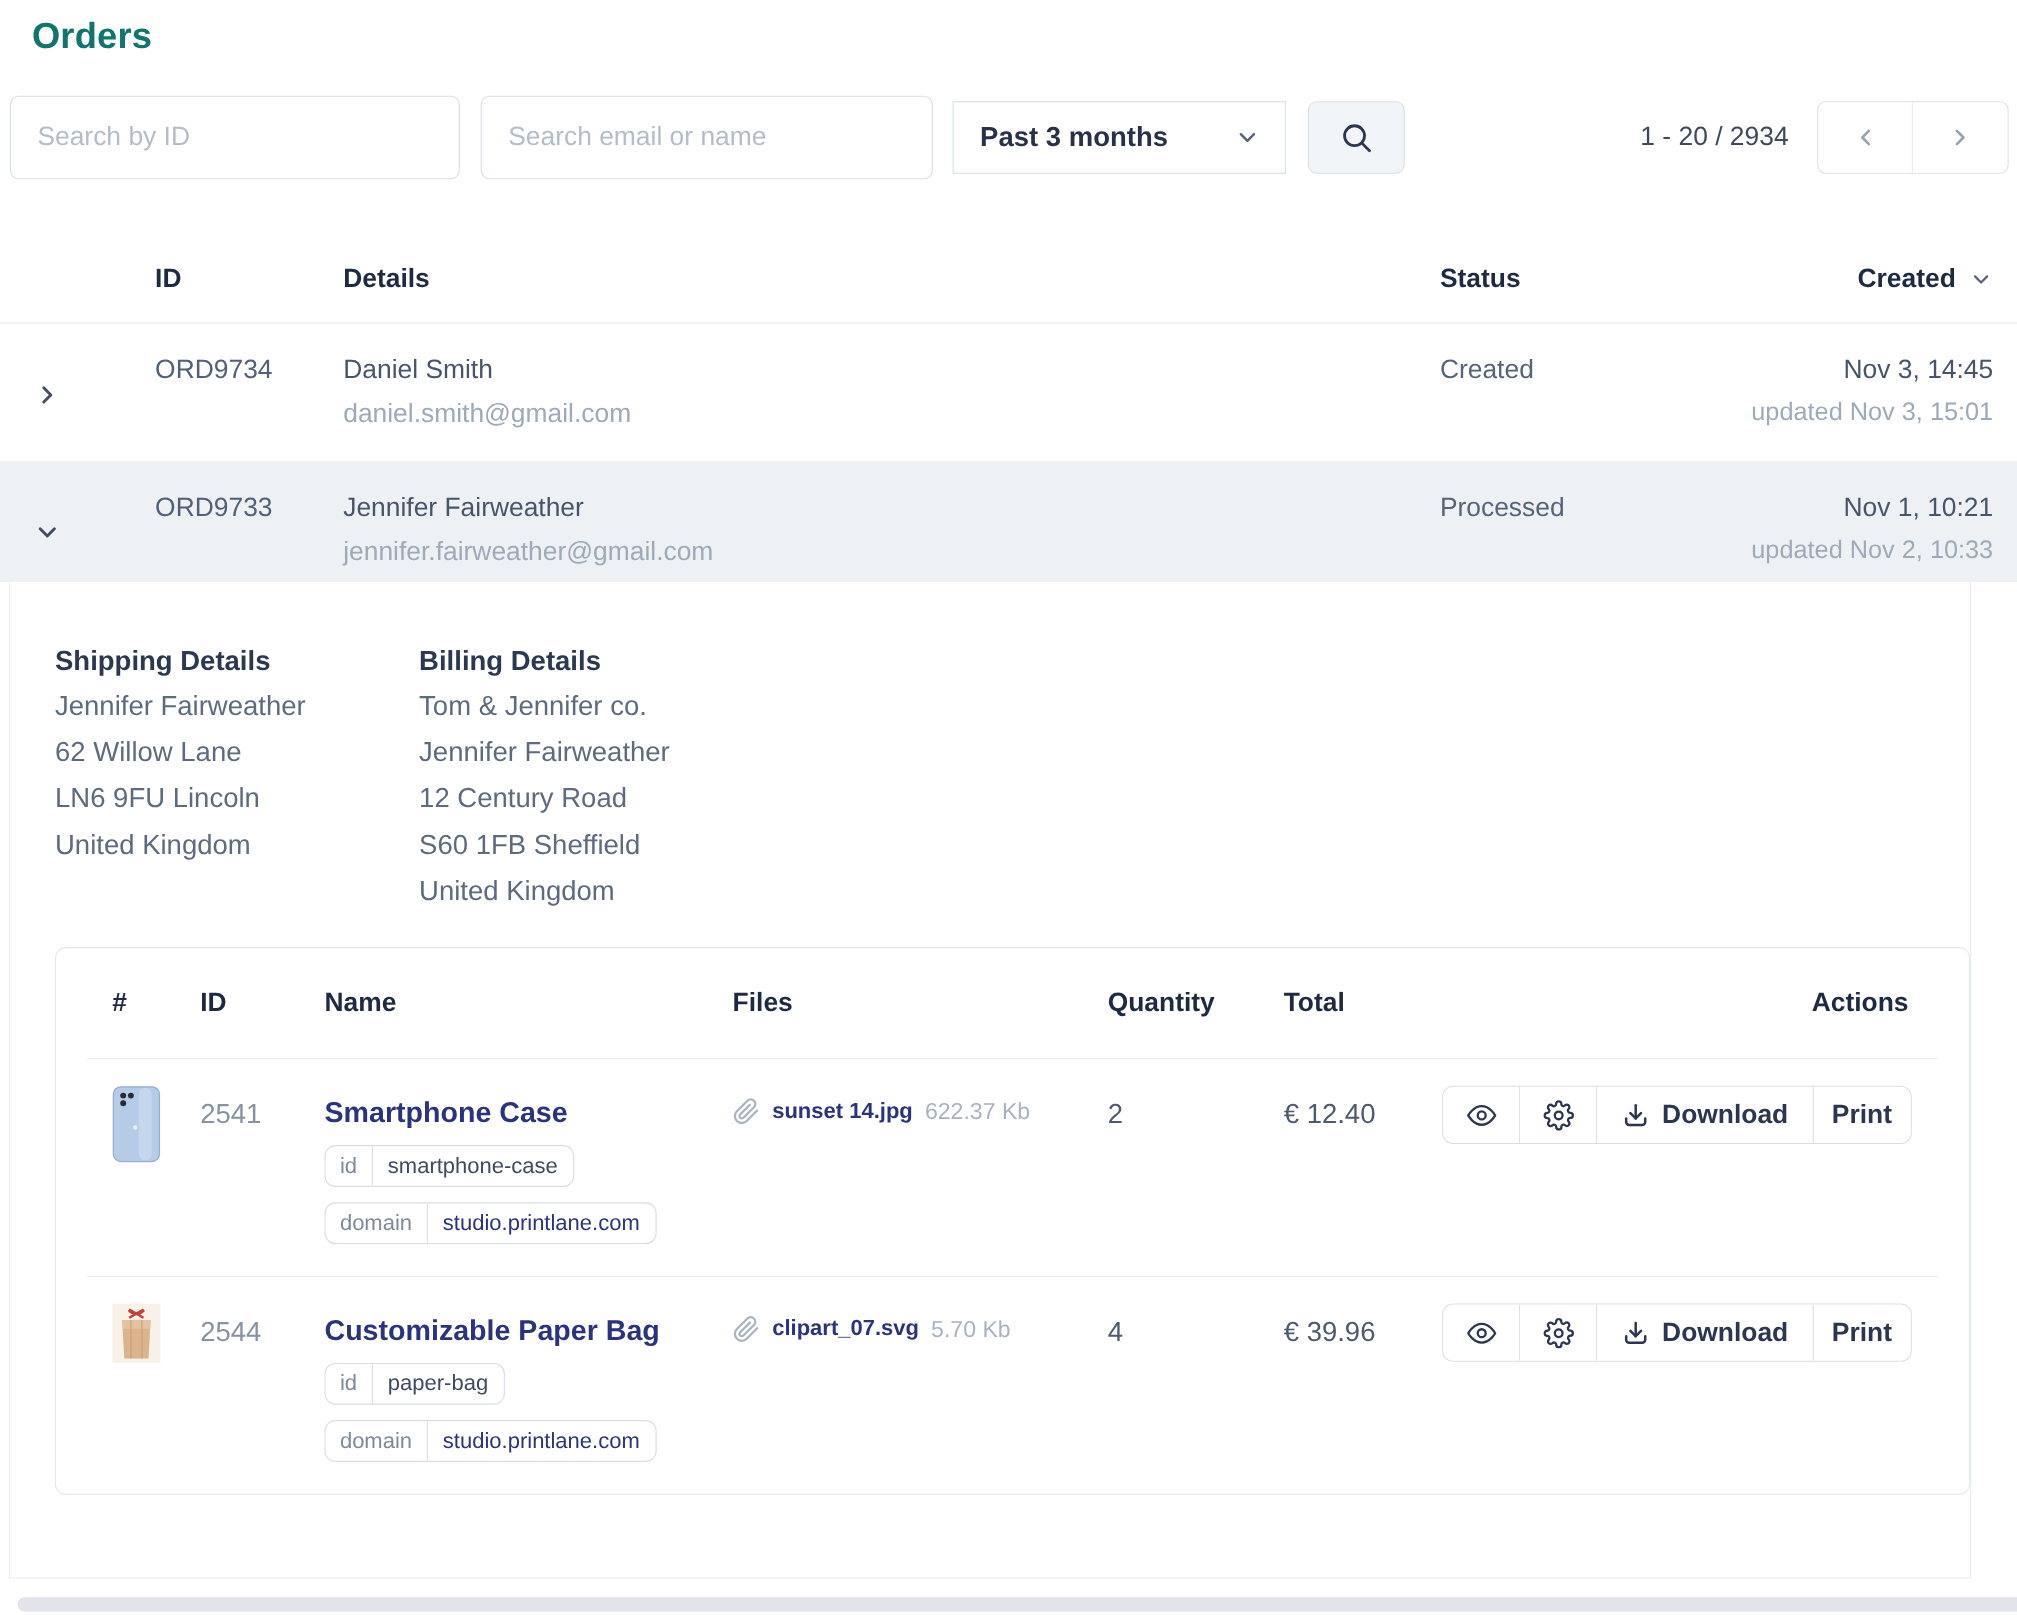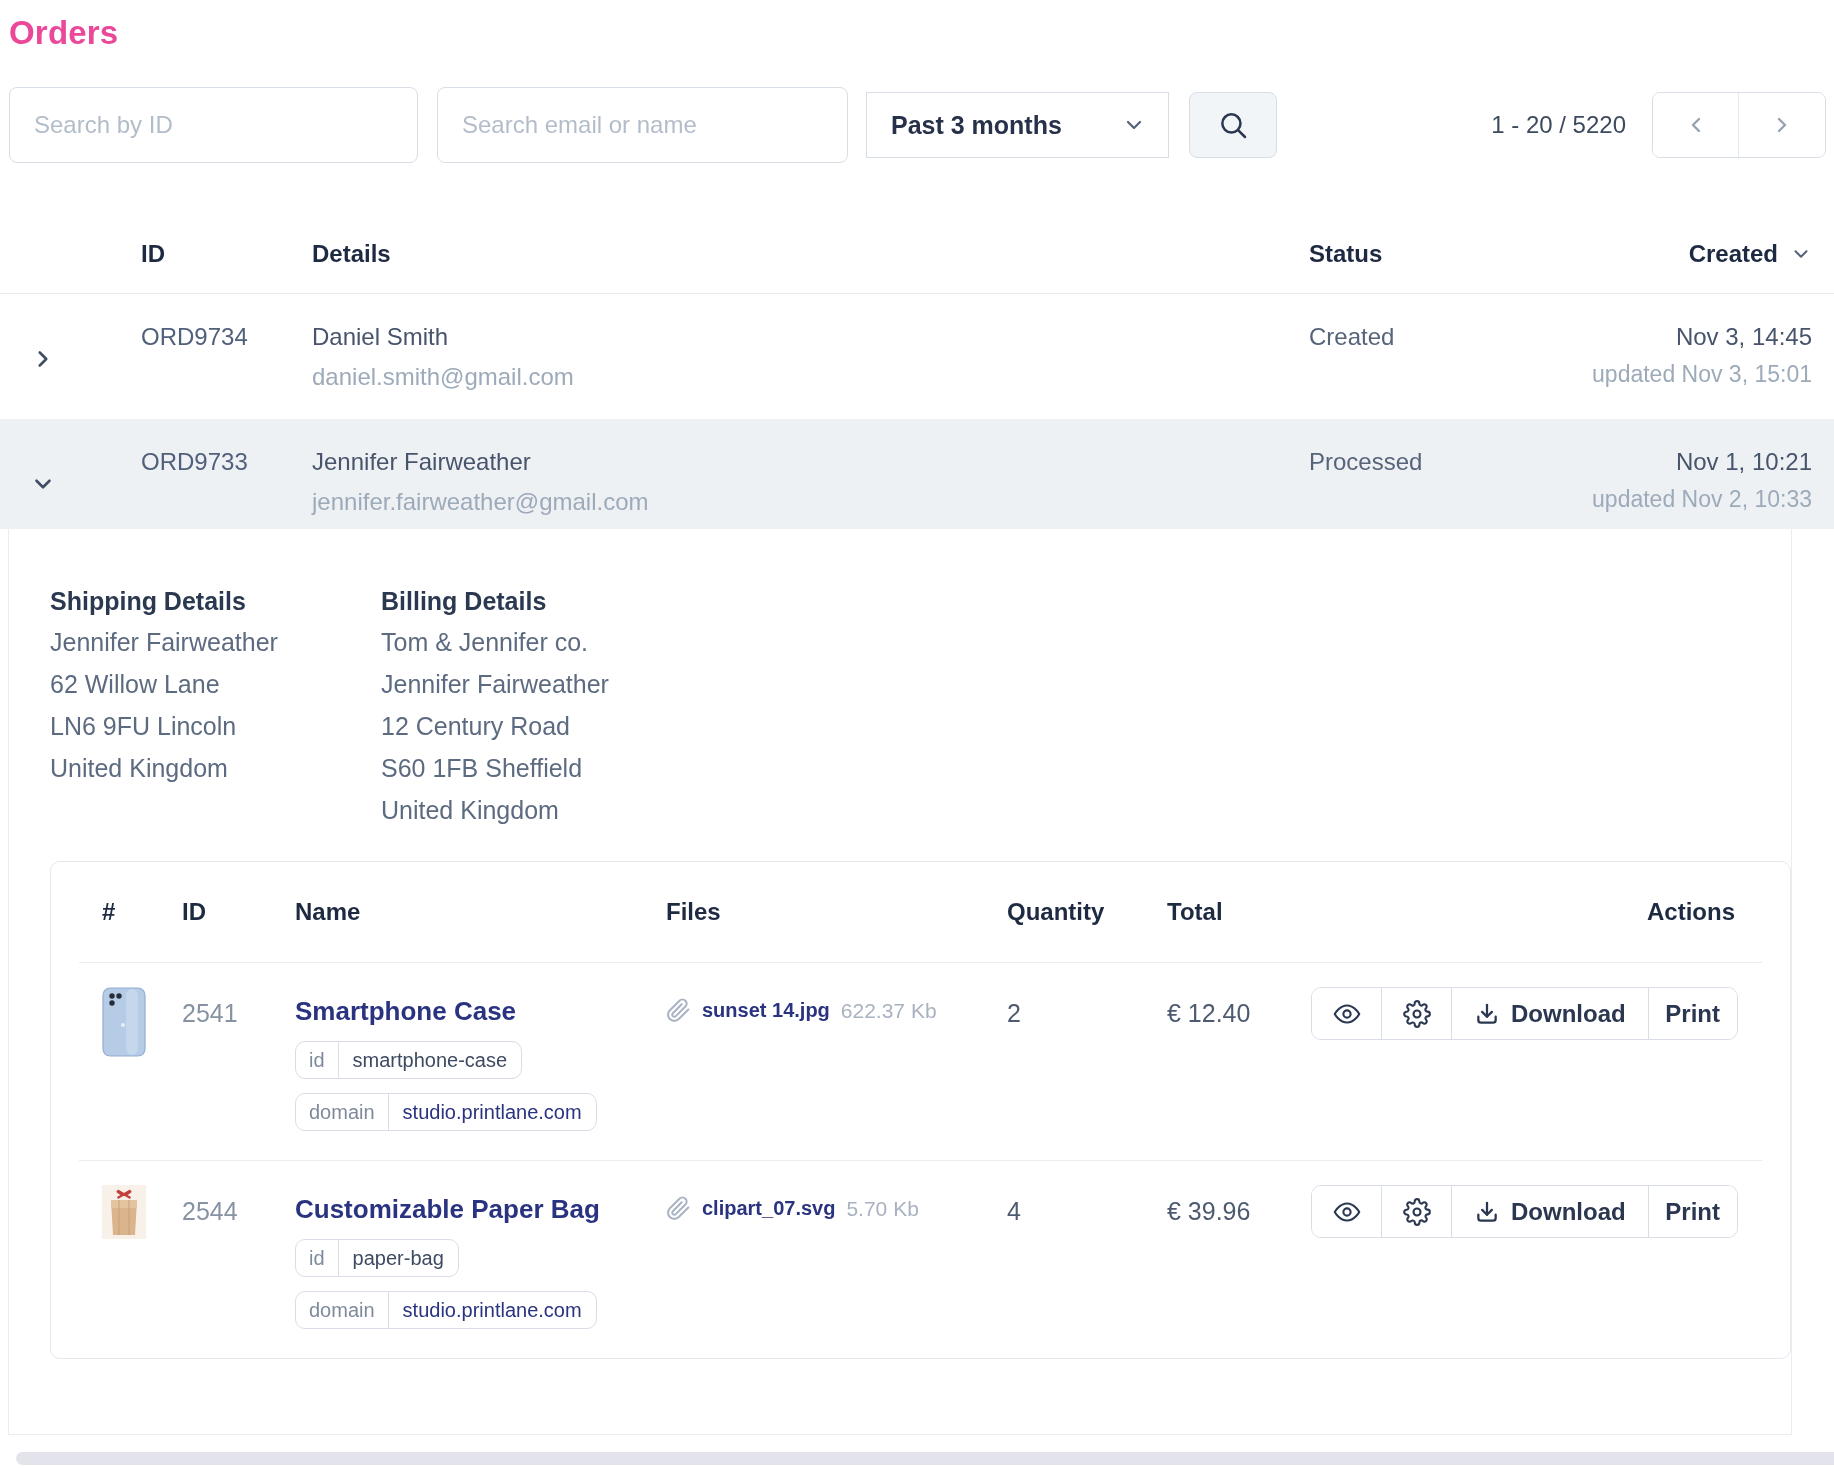--- a/index.html
+++ b/index.html
@@ -10,22 +10,23 @@
     color: #4d5a70;
     position: relative;
   }
   .page { width: 1834px; height: 1468px; position: relative; }
 
   
   .page-title {
     padding: 14px 0 0 9px;
     font-size: 33px;
     font-weight: 700;
-    color: #ec4899;
+    color: #0f766e;
     letter-spacing: 0.2px;
+    margin-left: 20px;
   }
 
   
   .controls {
     margin: 40px 8px 0 9px;
     display: flex;
     align-items: center;
     height: 66px;
   }
   .inp {
@@ -198,21 +199,21 @@
     </div>
     <button class="search-btn">
       <span>
         <svg width="32" height="32" viewBox="0 0 24 24" fill="none" stroke="#2b3750" stroke-width="1.9" stroke-linecap="round">
             <circle cx="10.8" cy="10.8" r="6.8"></circle>
             <line x1="16" y1="16" x2="21" y2="21"></line>
           </svg>
       </span>
     </button>
     <div class="pagination">
-      <span class="range">1 - 20 / 5220</span>
+      <span class="range">1 - 20 / 2934</span>
       <div class="pager">
         <button>
           <span>
             <svg width="24" height="24" viewBox="0 0 24 24" fill="none" stroke="#97a2b1" stroke-width="2.4" stroke-linecap="round" stroke-linejoin="round">
                 <polyline points="15 6 9 12 15 18"></polyline>
               </svg>
           </span>
         </button>
         <button>
           <span>

